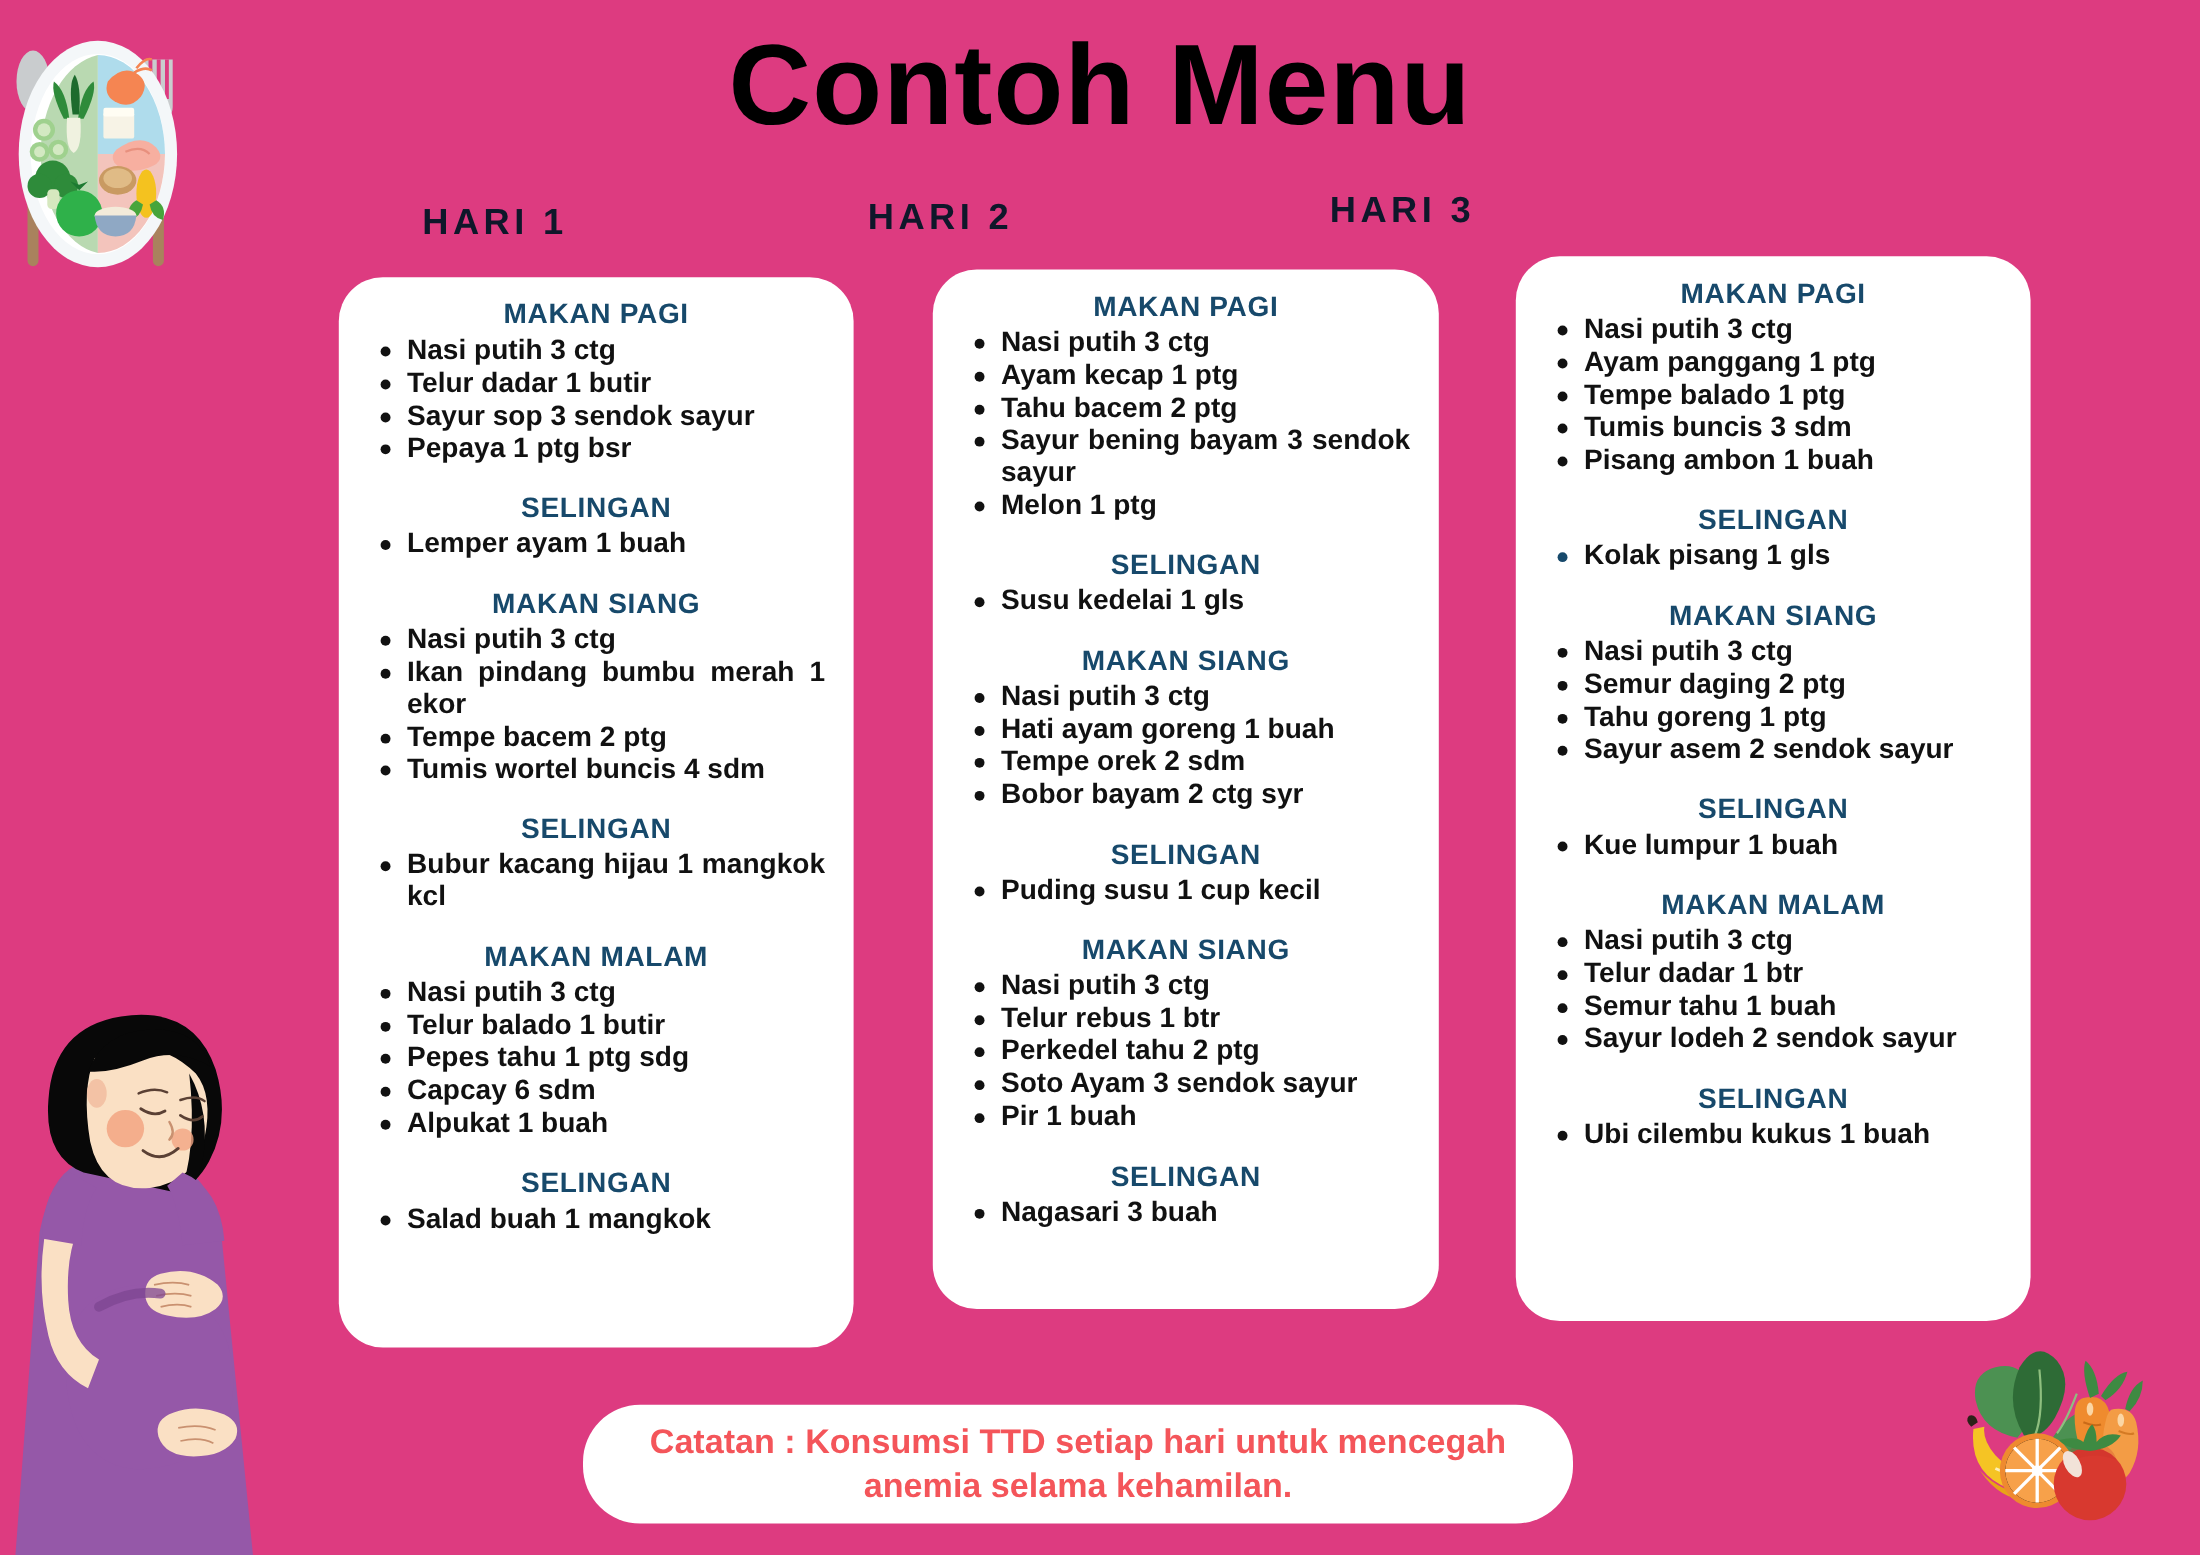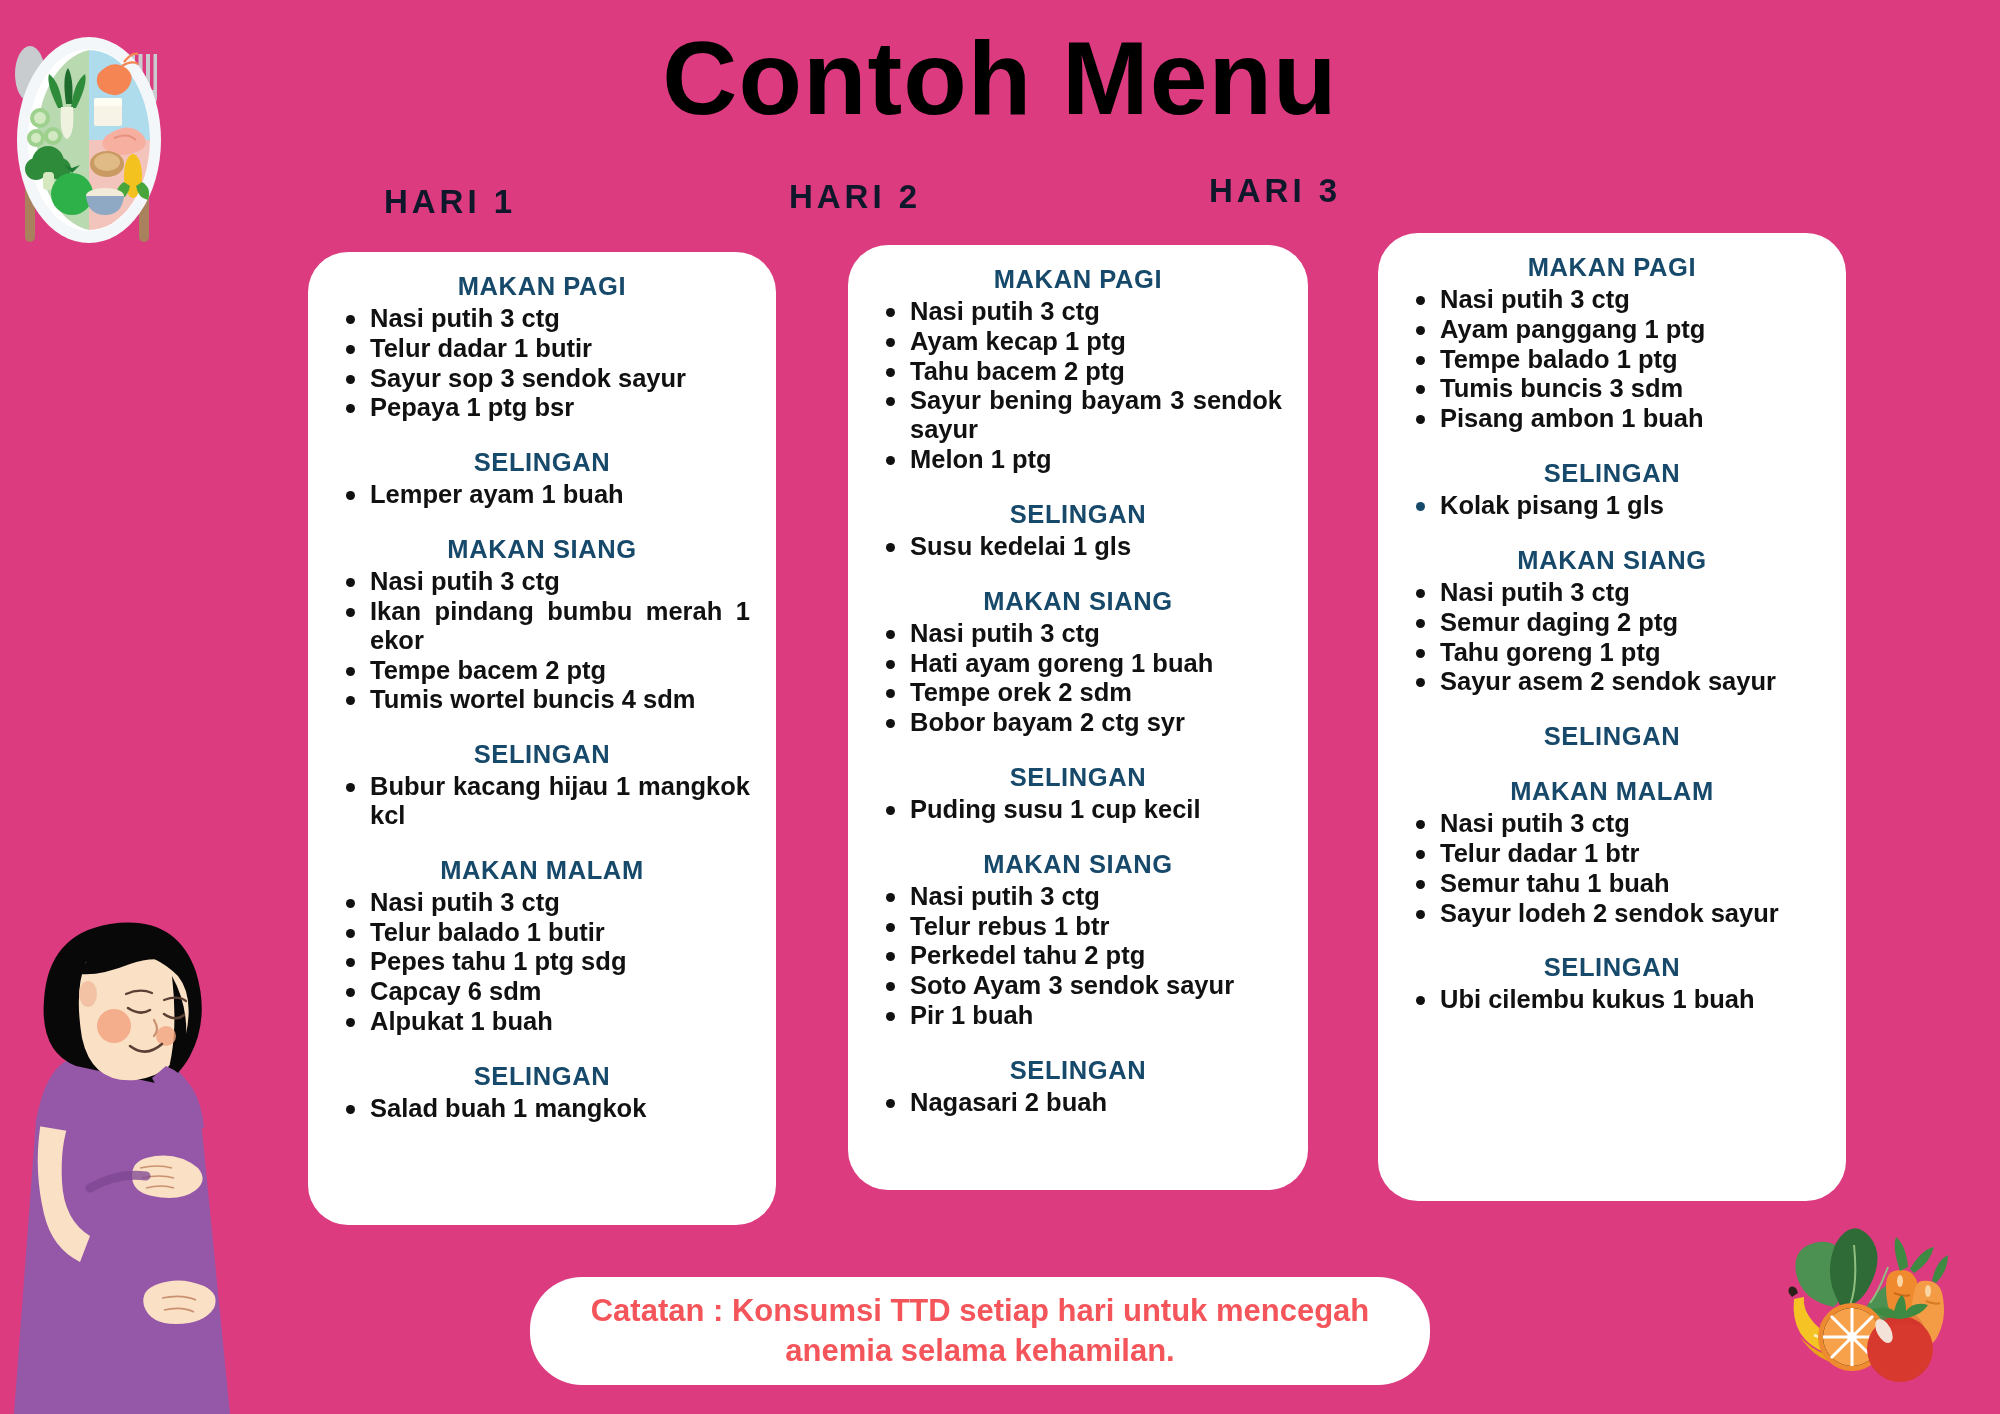--- a/index.html
+++ b/index.html
@@ -180,21 +180,21 @@
     <div class="sec-title gap">MAKAN SIANG</div>
     <ul class="items">
       <li>Nasi putih  3 ctg</li>
       <li>Telur rebus 1 btr</li>
       <li>Perkedel tahu 2 ptg</li>
       <li>Soto Ayam 3 sendok sayur</li>
       <li>Pir 1 buah</li>
     </ul>
     <div class="sec-title gap">SELINGAN</div>
     <ul class="items">
-      <li>Nagasari 2 buah</li>
+      <li>Nagasari 3 buah</li>
     </ul>
   </div>
 <div class="card" id="card2">
     <div class="sec-title">MAKAN PAGI</div>
     <ul class="items">
       <li>Nasi putih 3 ctg</li>
       <li>Ayam panggang 1 ptg</li>
       <li>Tempe balado 1 ptg</li>
       <li>Tumis  buncis 3 sdm</li>
       <li>Pisang ambon 1 buah</li>
@@ -204,20 +204,23 @@
       <li class="tealdot">Kolak pisang 1 gls</li>
     </ul>
     <div class="sec-title gap">MAKAN SIANG</div>
     <ul class="items">
       <li>Nasi putih 3 ctg</li>
       <li>Semur daging 2 ptg</li>
       <li>Tahu goreng 1 ptg</li>
       <li>Sayur asem 2 sendok sayur</li>
     </ul>
     <div class="sec-title gap">SELINGAN</div>
+    <ul class="items">
+      <li>Kue lumpur 1 buah</li>
+    </ul>
     <div class="sec-title gap">MAKAN MALAM</div>
     <ul class="items">
       <li>Nasi putih 3  ctg</li>
       <li>Telur dadar 1 btr</li>
       <li>Semur tahu 1 buah</li>
       <li>Sayur lodeh 2 sendok sayur</li>
     </ul>
     <div class="sec-title gap">SELINGAN</div>
     <ul class="items">
       <li>Ubi cilembu kukus 1 buah</li>

